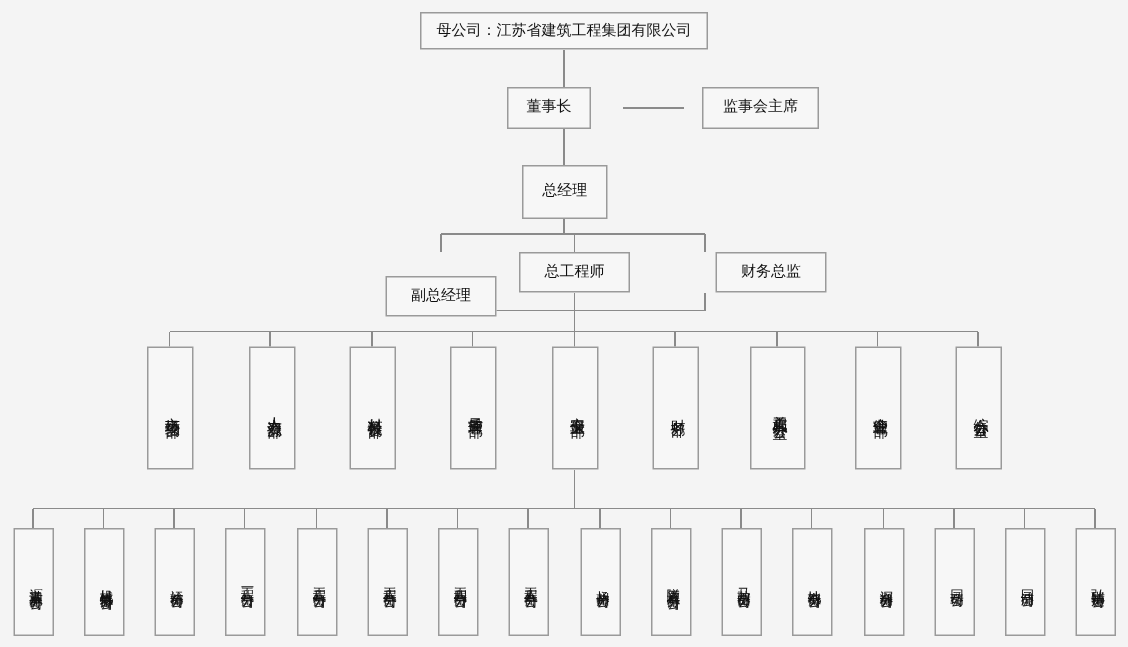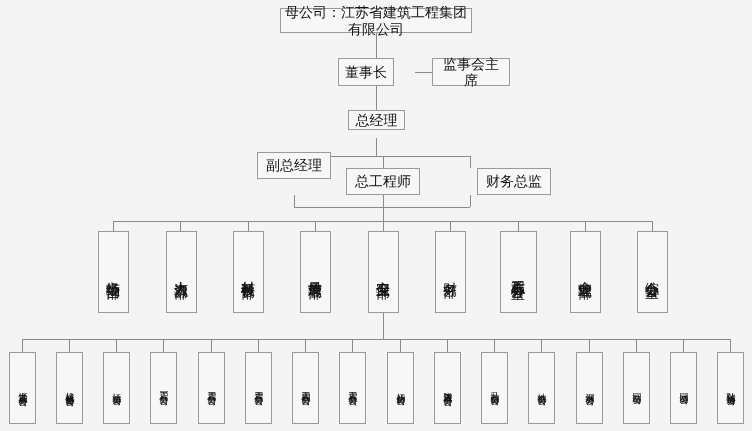--- a/index.html
+++ b/index.html
@@ -15,21 +15,21 @@
     position:absolute;
     box-sizing:border-box;
     background:#f7f7f7;
     border:1px solid #9a9a9a;
     color:#111;
     display:flex;
     align-items:center;
     justify-content:center;
     text-align:center;
     line-height:1.15;
-    font-size:14px;
+    font-size:10px;
   }
   
   .h{ padding:2px 4px; }
   
   .v{
     writing-mode:vertical-rl;
     text-orientation:upright;
     letter-spacing:1px;
     padding:3px 1px;
     line-height:1.0;
@@ -93,29 +93,29 @@
     </g>
   </svg>
 
   <div class="node h" style="left:280px;top:8px;width:192px;height:25px;">
     <span>母公司：江苏省建筑工程集团有限公司</span>
   </div>
 
   <div class="node h" style="left:338px;top:58px;width:56px;height:28px;">
     <span>董事长</span>
   </div>
-  <div class="node h" style="left:432px;top:58px;width:78px;height:28px;">
+  <div class="node h" style="left:468px;top:58px;width:78px;height:28px;">
     <span>监事会主席</span>
   </div>
 
-  <div class="node h" style="left:348px;top:110px;width:57px;height:20px;">
+  <div class="node h" style="left:348px;top:110px;width:57px;height:36px;">
     <span>总经理</span>
   </div>
 
-  <div class="node h" style="left:257px;top:152px;width:74px;height:27px;">
+  <div class="node h" style="left:257px;top:184px;width:74px;height:27px;">
     <span>副总经理</span>
   </div>
   <div class="node h" style="left:346px;top:168px;width:74px;height:27px;text-align:right;">
     <span>总工程师</span>
   </div>
   <div class="node h" style="left:433px;top:168px;width:74px;height:27px;margin-left:44px;">
     <span>财务总监</span>
   </div>
 
   <div class="node v" style="left:98px;top:231px;width:31px;height:82px;">

